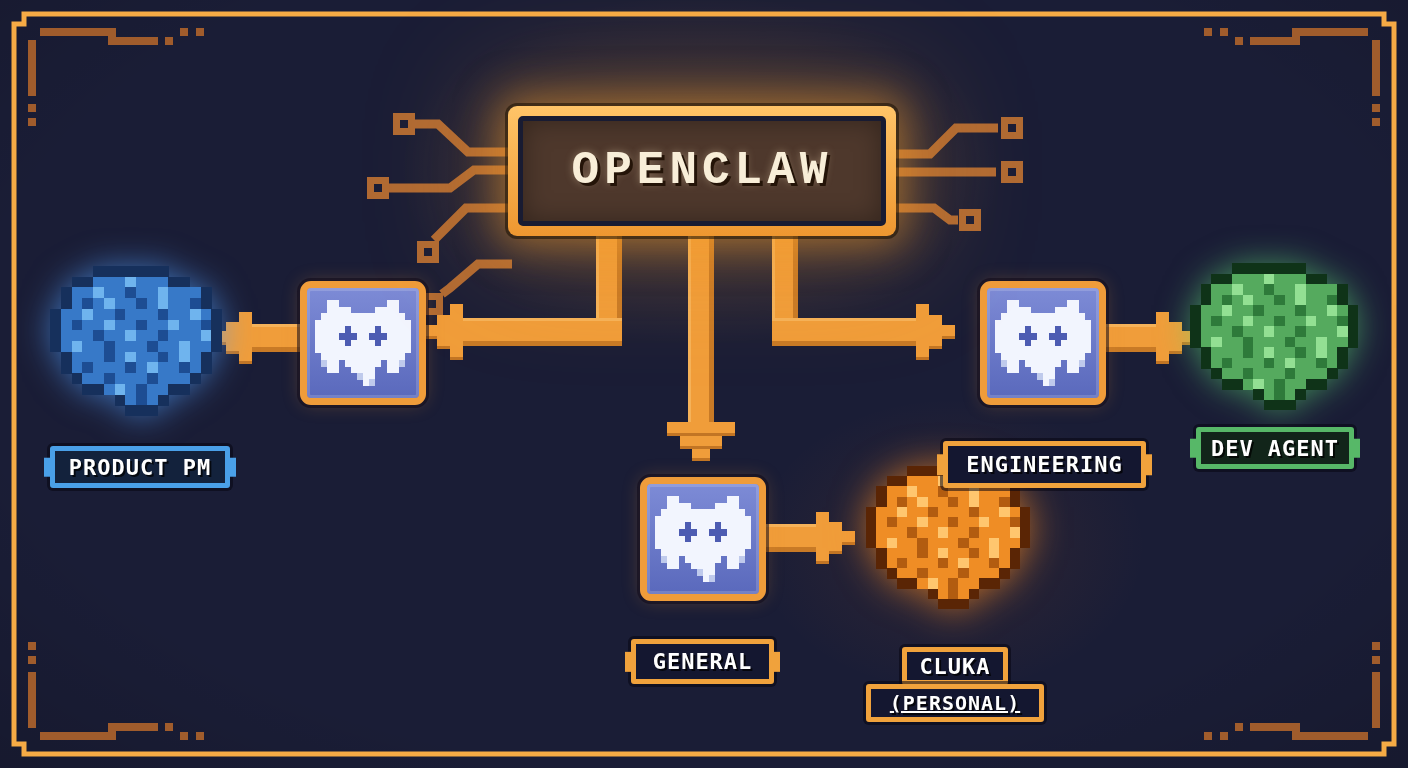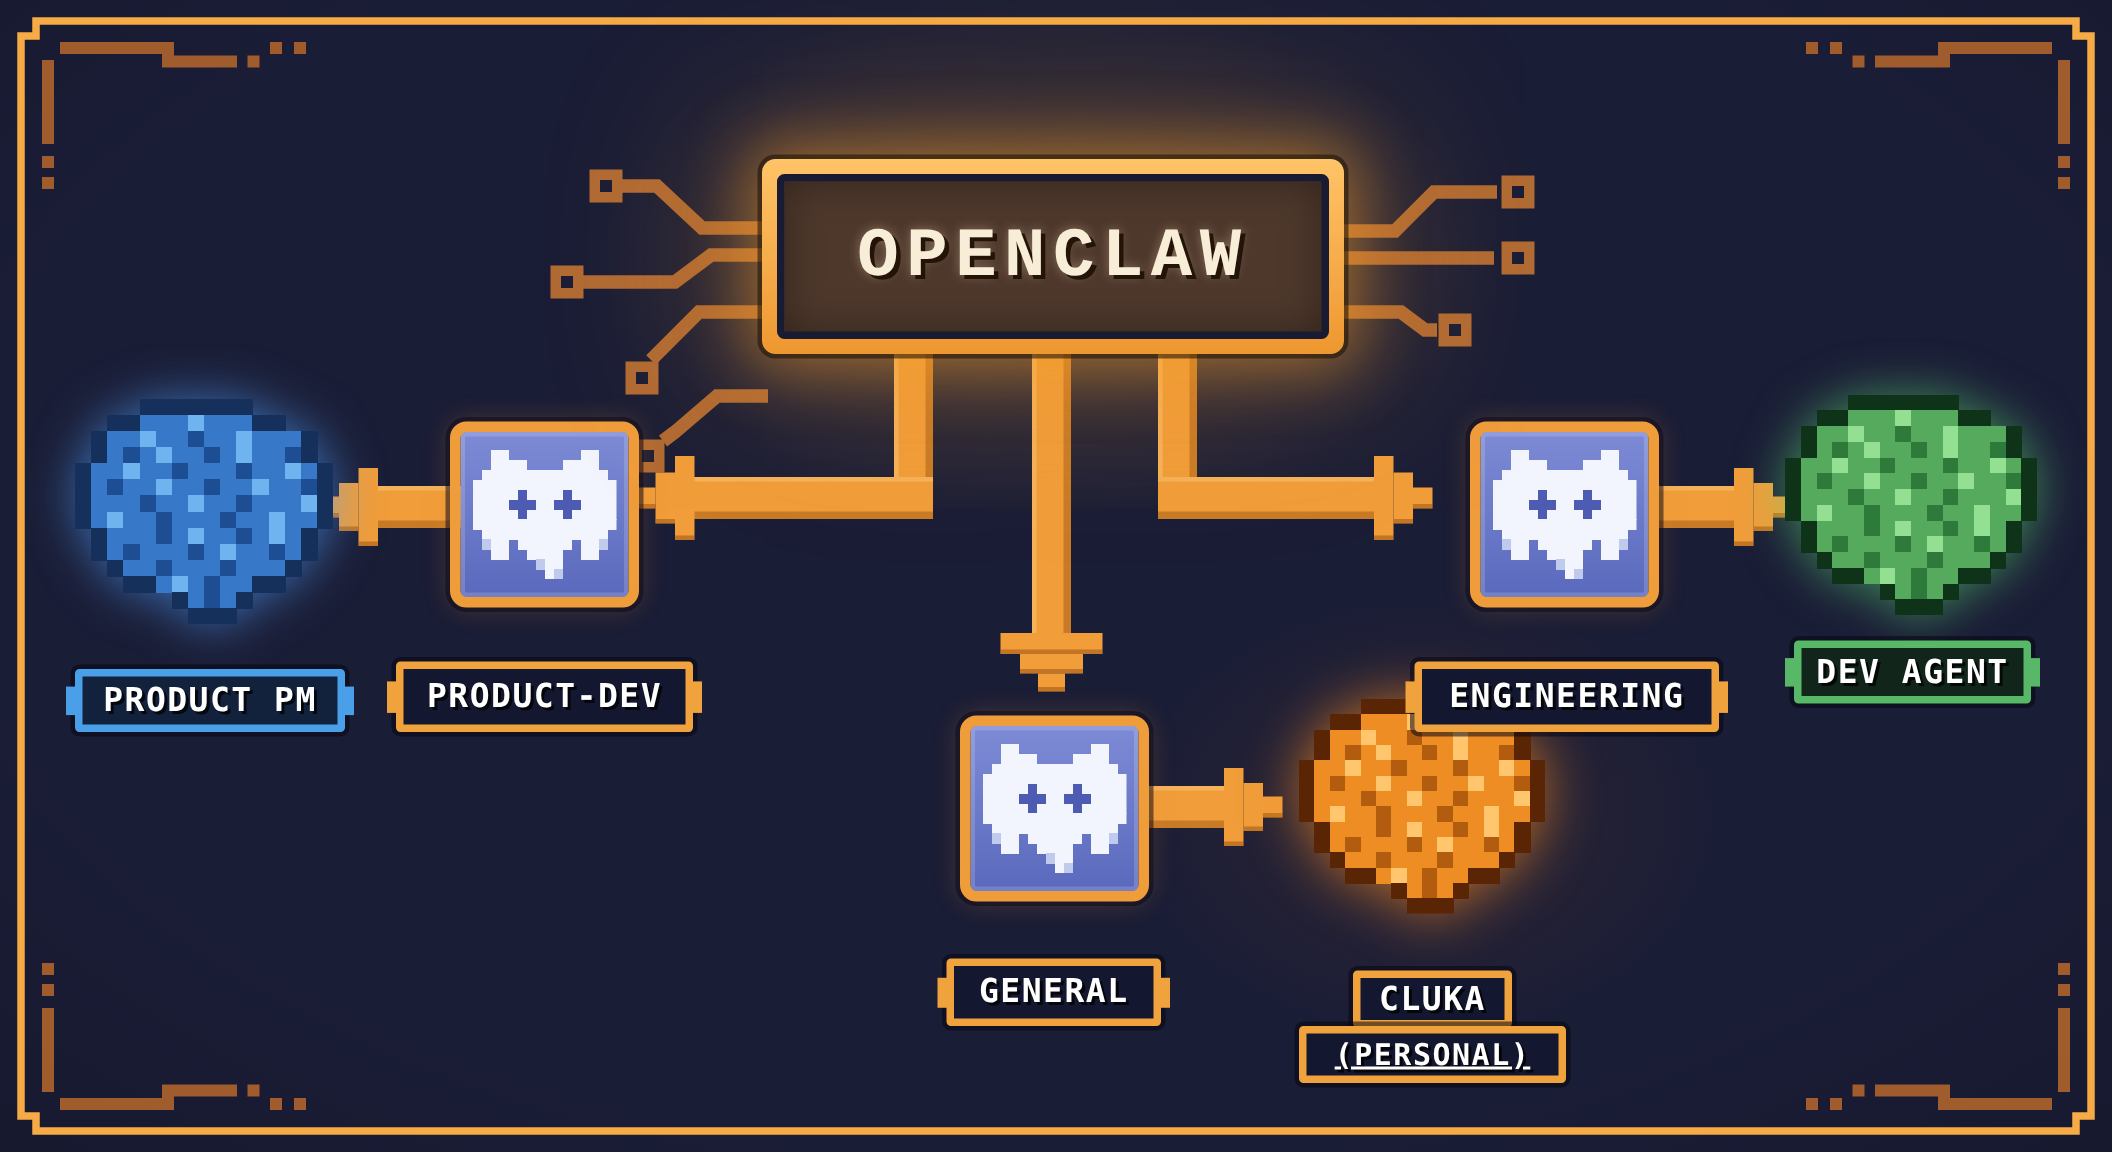--- a/index.html
+++ b/index.html
@@ -1143,23 +1143,20 @@
         <rect x="9" y="12" width="1.06" height="1.06" fill="#ef8d25"></rect>
         <rect x="10" y="12" width="1.06" height="1.06" fill="#5a2505"></rect>
         <rect x="7" y="13" width="1.06" height="1.06" fill="#5a2505"></rect>
         <rect x="8" y="13" width="1.06" height="1.06" fill="#5a2505"></rect>
         <rect x="9" y="13" width="1.06" height="1.06" fill="#5a2505"></rect>
       </svg></div>
 
   <div class="plate blue" style="left:50px;top:415px;width:180px;height:42px;">
     <span>PRODUCT PM</span>
   </div>
-  <div class="plate orange" style="left:264px;top:410px;width:198px;height:47px;">
-    <span>PRODUCT-DEV</span>
-  </div>
   <div class="plate orange" style="left:943px;top:410px;width:203px;height:47px;">
     <span>ENGINEERING</span>
   </div>
   <div class="plate green" style="left:1196px;top:396px;width:158px;height:42px;">
     <span>DEV AGENT</span>
   </div>
   <div class="plate orange" style="left:631px;top:608px;width:143px;height:45px;">
     <span>GENERAL</span>
   </div>
   <div>

